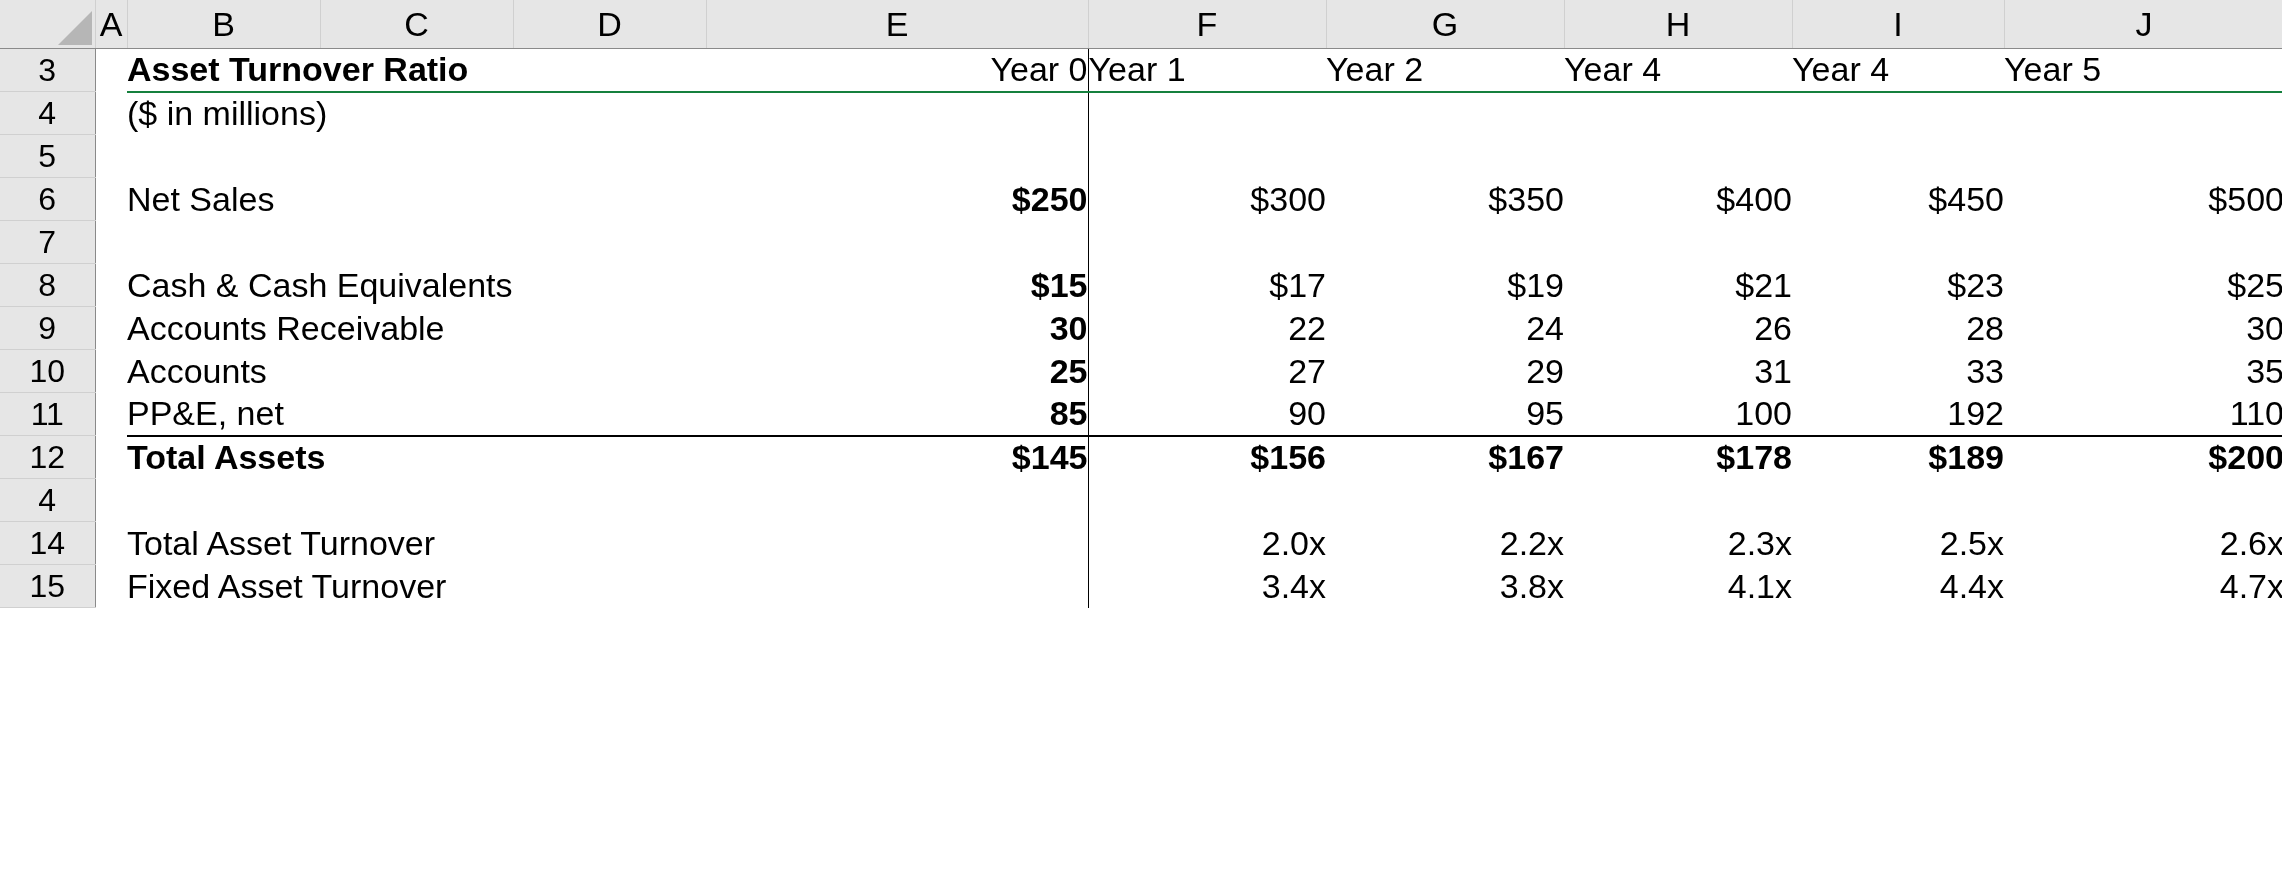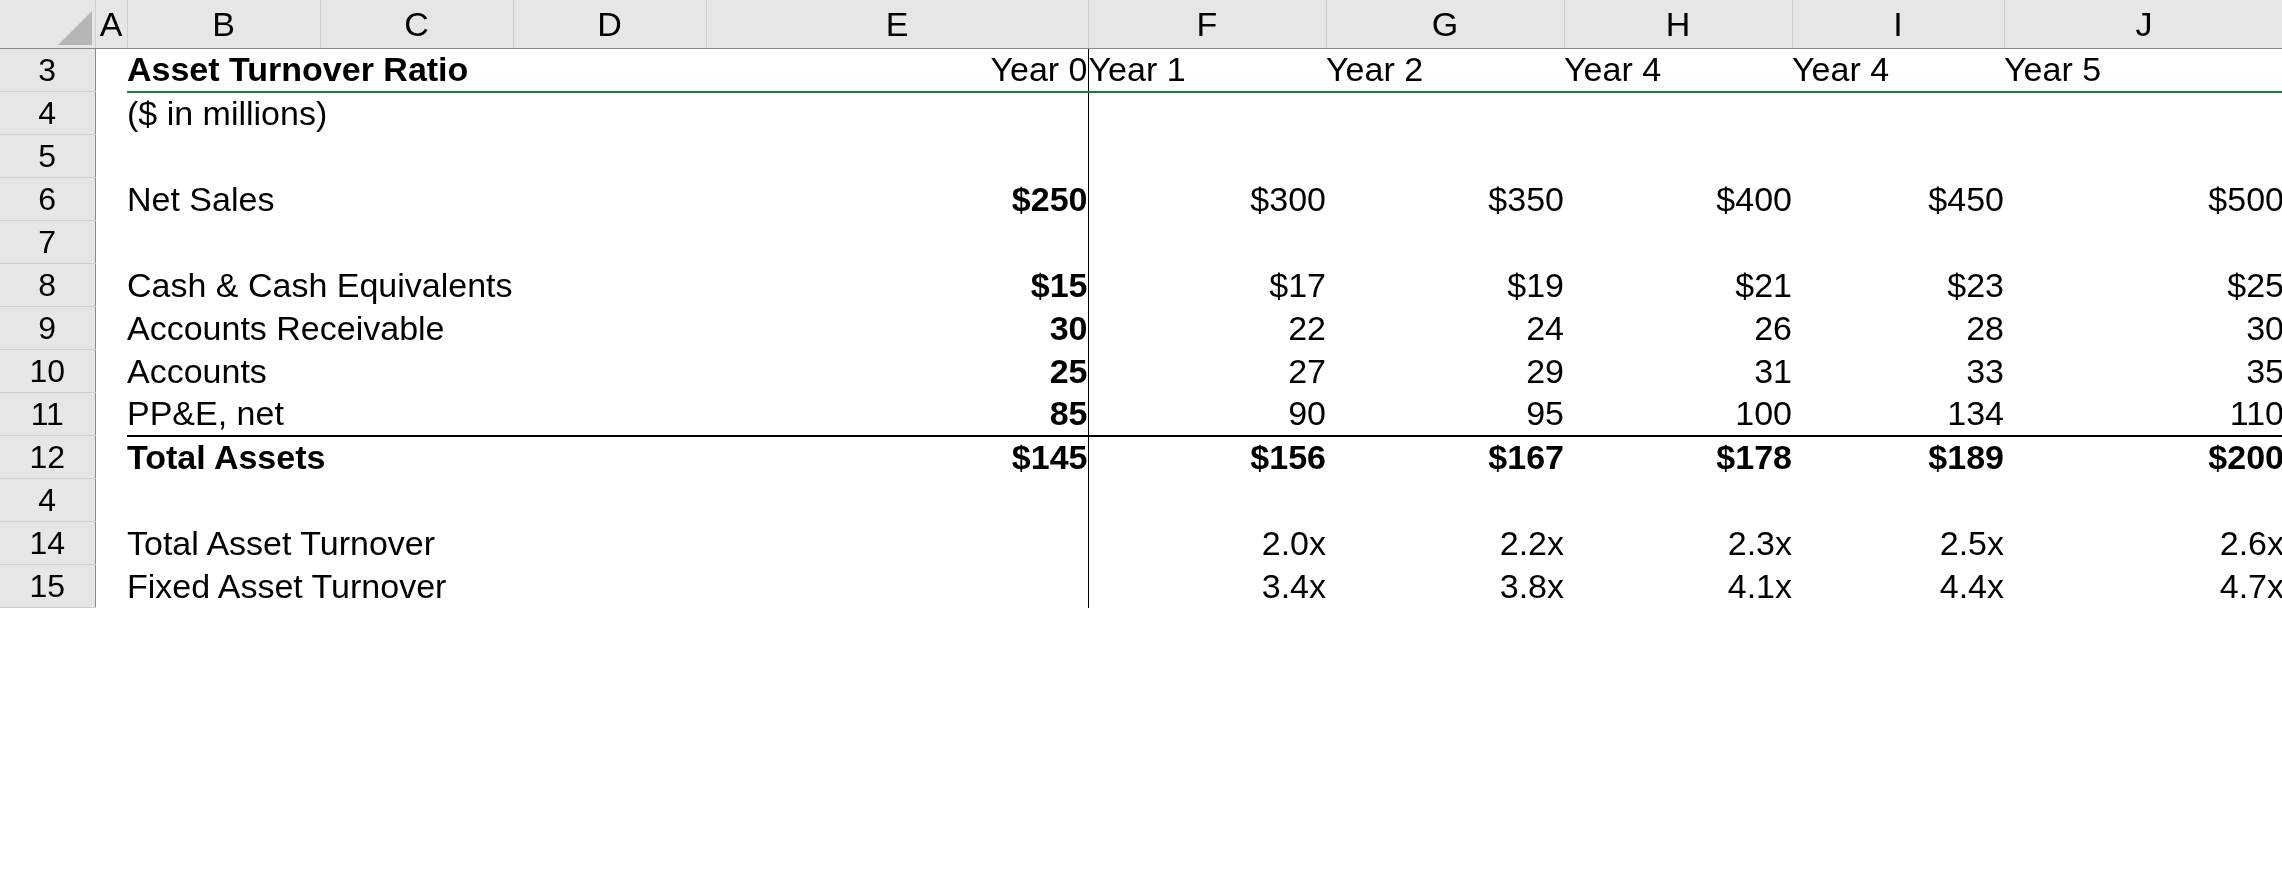--- a/index.html
+++ b/index.html
@@ -236,21 +236,21 @@
     </tr>
 
     <tr>
       <td class="rowhdr">11</td>
       <td class="cell colA"></td>
       <td class="cell ta-l" colspan="3">PP&amp;E, net</td>
       <td class="cell ta-r blue brv">85</td>
       <td class="cell ta-r">90</td>
       <td class="cell ta-r">95</td>
       <td class="cell ta-r">100</td>
-      <td class="cell ta-r">134</td>
+      <td class="cell ta-r">192</td>
       <td class="cell ta-r">110</td>
     </tr>
 
     <tr>
       <td class="rowhdr">12</td>
       <td class="cell colA"></td>
       <td class="cell ta-l bold bt" colspan="3">Total Assets</td>
       <td class="cell ta-r bold bt brv">$145</td>
       <td class="cell ta-r bold bt">$156</td>
       <td class="cell ta-r bold bt">$167</td>

